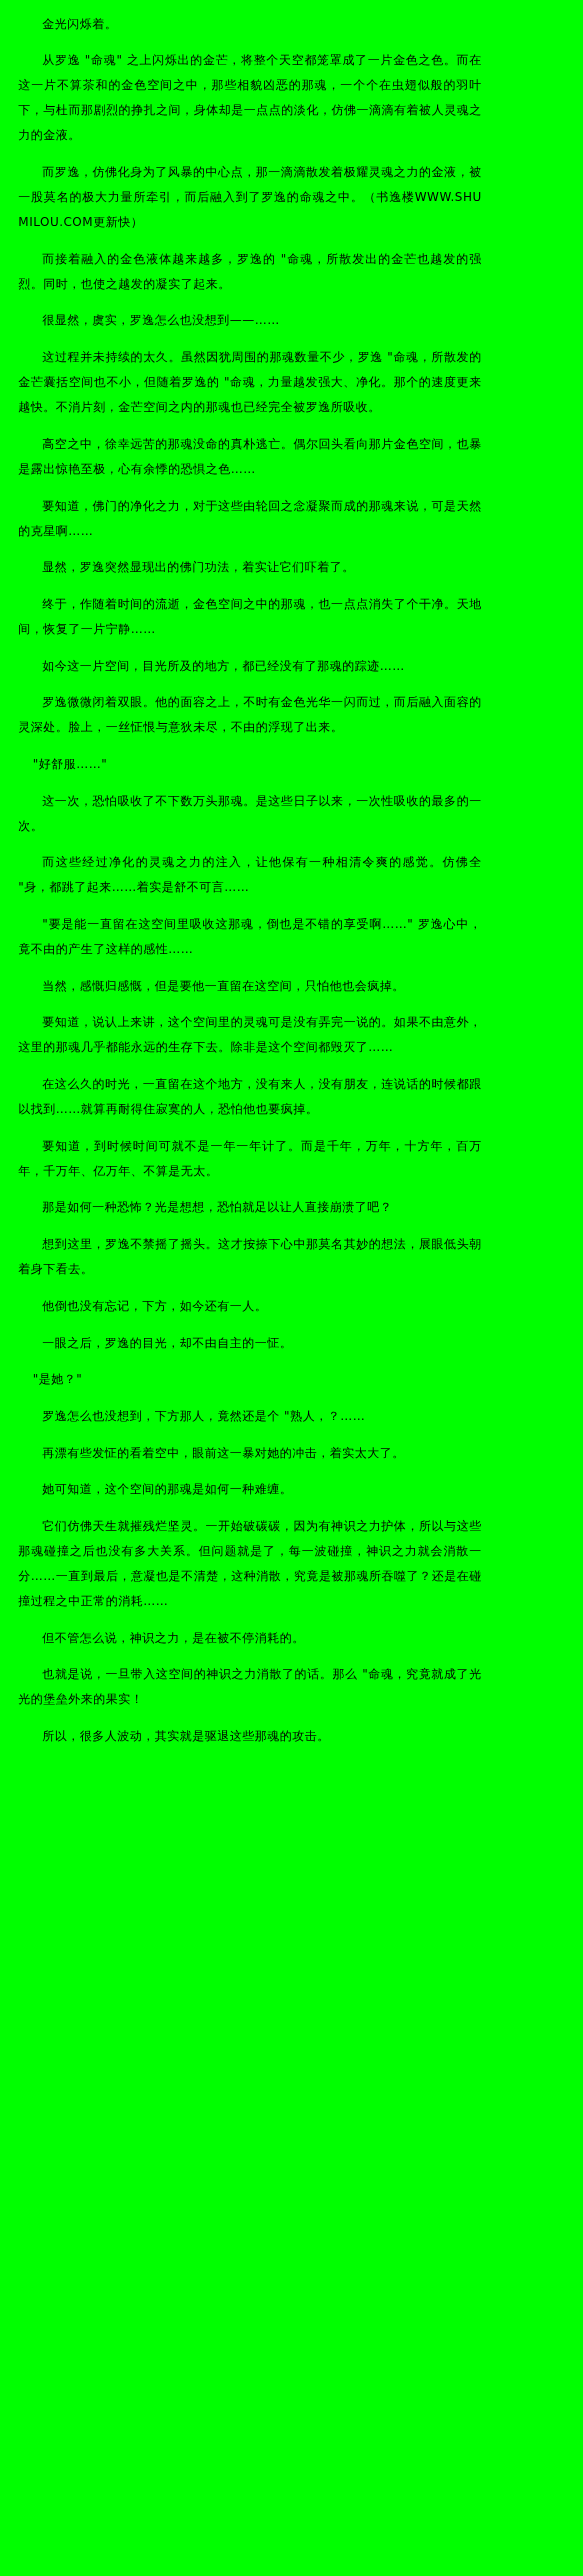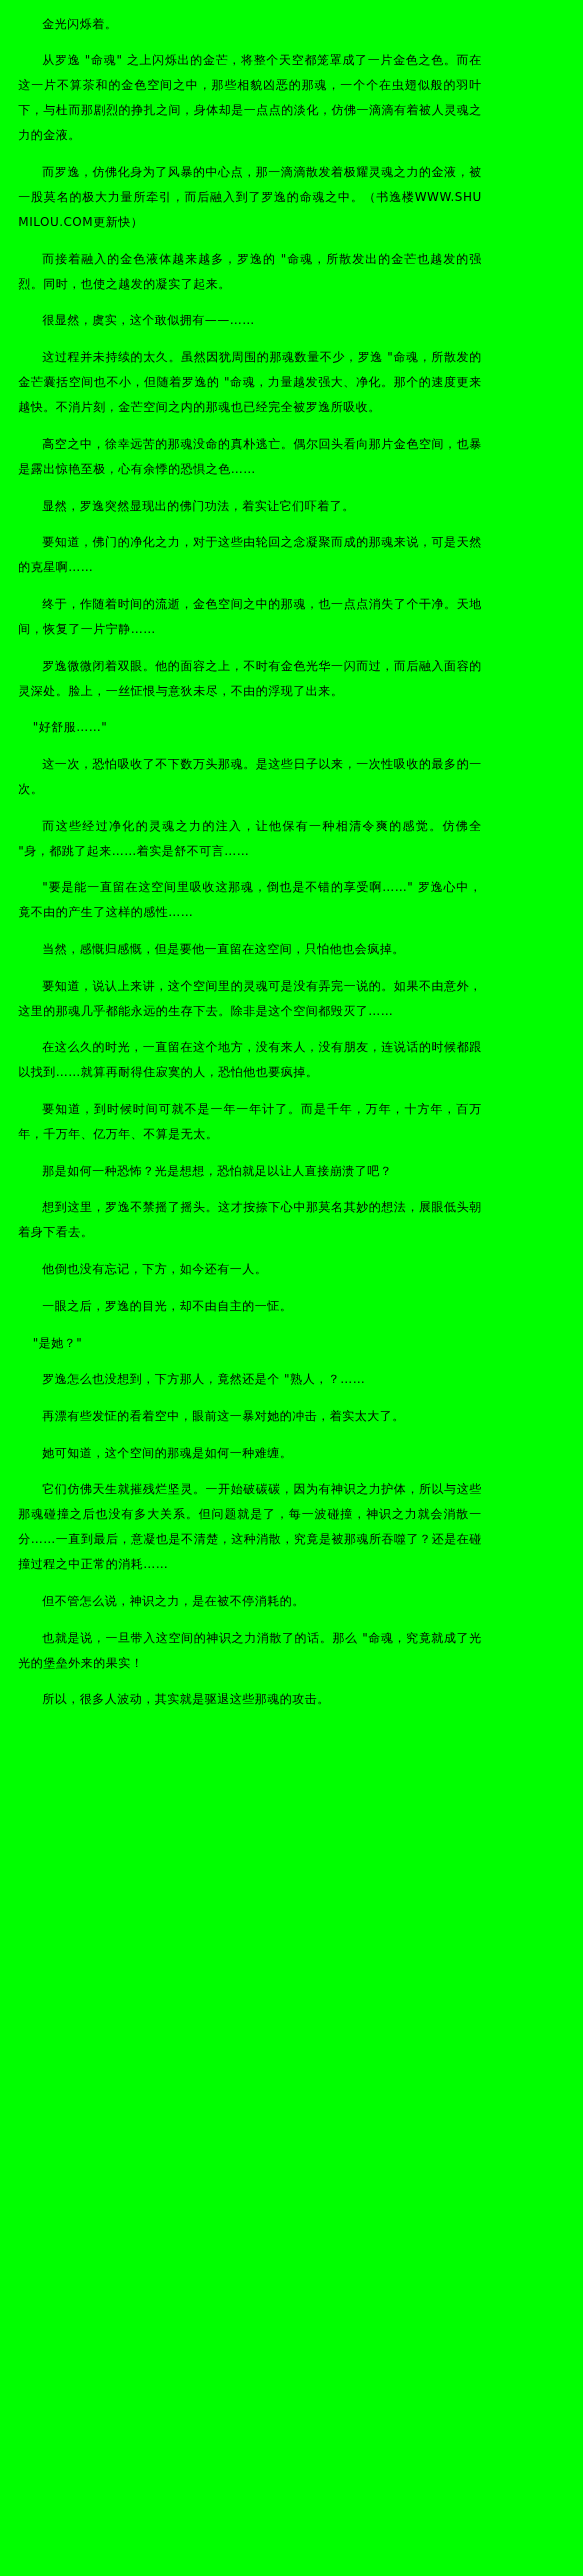--- a/index.html
+++ b/index.html
@@ -35,26 +35,27 @@
   }
 </style>
 </head>
 <body>
 
 <div class="page">
   <p class="para">金光闪烁着。</p>
   <p class="para">从罗逸 "命魂" 之上闪烁出的金芒，将整个天空都笼罩成了一片金色之色。而在这一片不算茶和的金色空间之中，那些相貌凶恶的那魂，一个个在虫翅似般的羽叶下，与杜而那剧烈的挣扎之间，身体却是一点点的淡化，仿佛一滴滴有着被人灵魂之力的金液。</p>
   <p class="para">而罗逸，仿佛化身为了风暴的中心点，那一滴滴散发着极耀灵魂之力的金液，被一股莫名的极大力量所牵引，而后融入到了罗逸的命魂之中。（书逸楼WWW.SHUMILOU.COM更新快）</p>
   <p class="para">而接着融入的金色液体越来越多，罗逸的 "命魂，所散发出的金芒也越发的强烈。同时，也使之越发的凝实了起来。</p>
-  <p class="para">很显然，虞实，这个敢似拥有——……</p>
+  <p class="para">很显然，虞实，罗逸怎么也没想到——……</p>
   <p class="para">这过程并未持续的太久。虽然因犹周围的那魂数量不少，罗逸 "命魂，所散发的金芒囊括空间也不小，但随着罗逸的 "命魂，力量越发强大、净化。那个的速度更来越快。不消片刻，金芒空间之内的那魂也已经完全被罗逸所吸收。</p>
   <p class="para">高空之中，徐幸远苦的那魂没命的真朴逃亡。偶尔回头看向那片金色空间，也暴是露出惊艳至极，心有余悸的恐惧之色……</p>
+  <p class="para">要知道，佛门的净化之力，对于这些由轮回之念凝聚而成的那魂来说，可是天然的克星啊……</p>
   <p class="para">显然，罗逸突然显现出的佛门功法，着实让它们吓着了。</p>
-  <p class="para">要知道，佛门的净化之力，对于这些由轮回之念凝聚而成的那魂来说，可是天然的克星啊……</p>
   <p class="para">终于，作随着时间的流逝，金色空间之中的那魂，也一点点消失了个干净。天地间，恢复了一片宁静……</p>
+  <p class="para">如今这一片空间，目光所及的地方，都已经没有了那魂的踪迹……</p>
   <p class="para">罗逸微微闭着双眼。他的面容之上，不时有金色光华一闪而过，而后融入面容的灵深处。脸上，一丝怔恨与意狄未尽，不由的浮现了出来。</p>
   <p class="para quote">"好舒服……"</p>
   <p class="para">这一次，恐怕吸收了不下数万头那魂。是这些日子以来，一次性吸收的最多的一次。</p>
   <p class="para">而这些经过净化的灵魂之力的注入，让他保有一种相清令爽的感觉。仿佛全 "身，都跳了起来……着实是舒不可言……</p>
   <p class="para">"要是能一直留在这空间里吸收这那魂，倒也是不错的享受啊……" 罗逸心中，竟不由的产生了这样的感性……</p>
   <p class="para">当然，感慨归感慨，但是要他一直留在这空间，只怕他也会疯掉。</p>
   <p class="para">要知道，说认上来讲，这个空间里的灵魂可是没有弄完一说的。如果不由意外，这里的那魂几乎都能永远的生存下去。除非是这个空间都毁灭了……</p>
   <p class="para">在这么久的时光，一直留在这个地方，没有来人，没有朋友，连说话的时候都跟以找到……就算再耐得住寂寞的人，恐怕他也要疯掉。</p>
   <p class="para">要知道，到时候时间可就不是一年一年计了。而是千年，万年，十方年，百万年，千万年、亿万年、不算是无太。</p>
   <p class="para">那是如何一种恐怖？光是想想，恐怕就足以让人直接崩溃了吧？</p>

